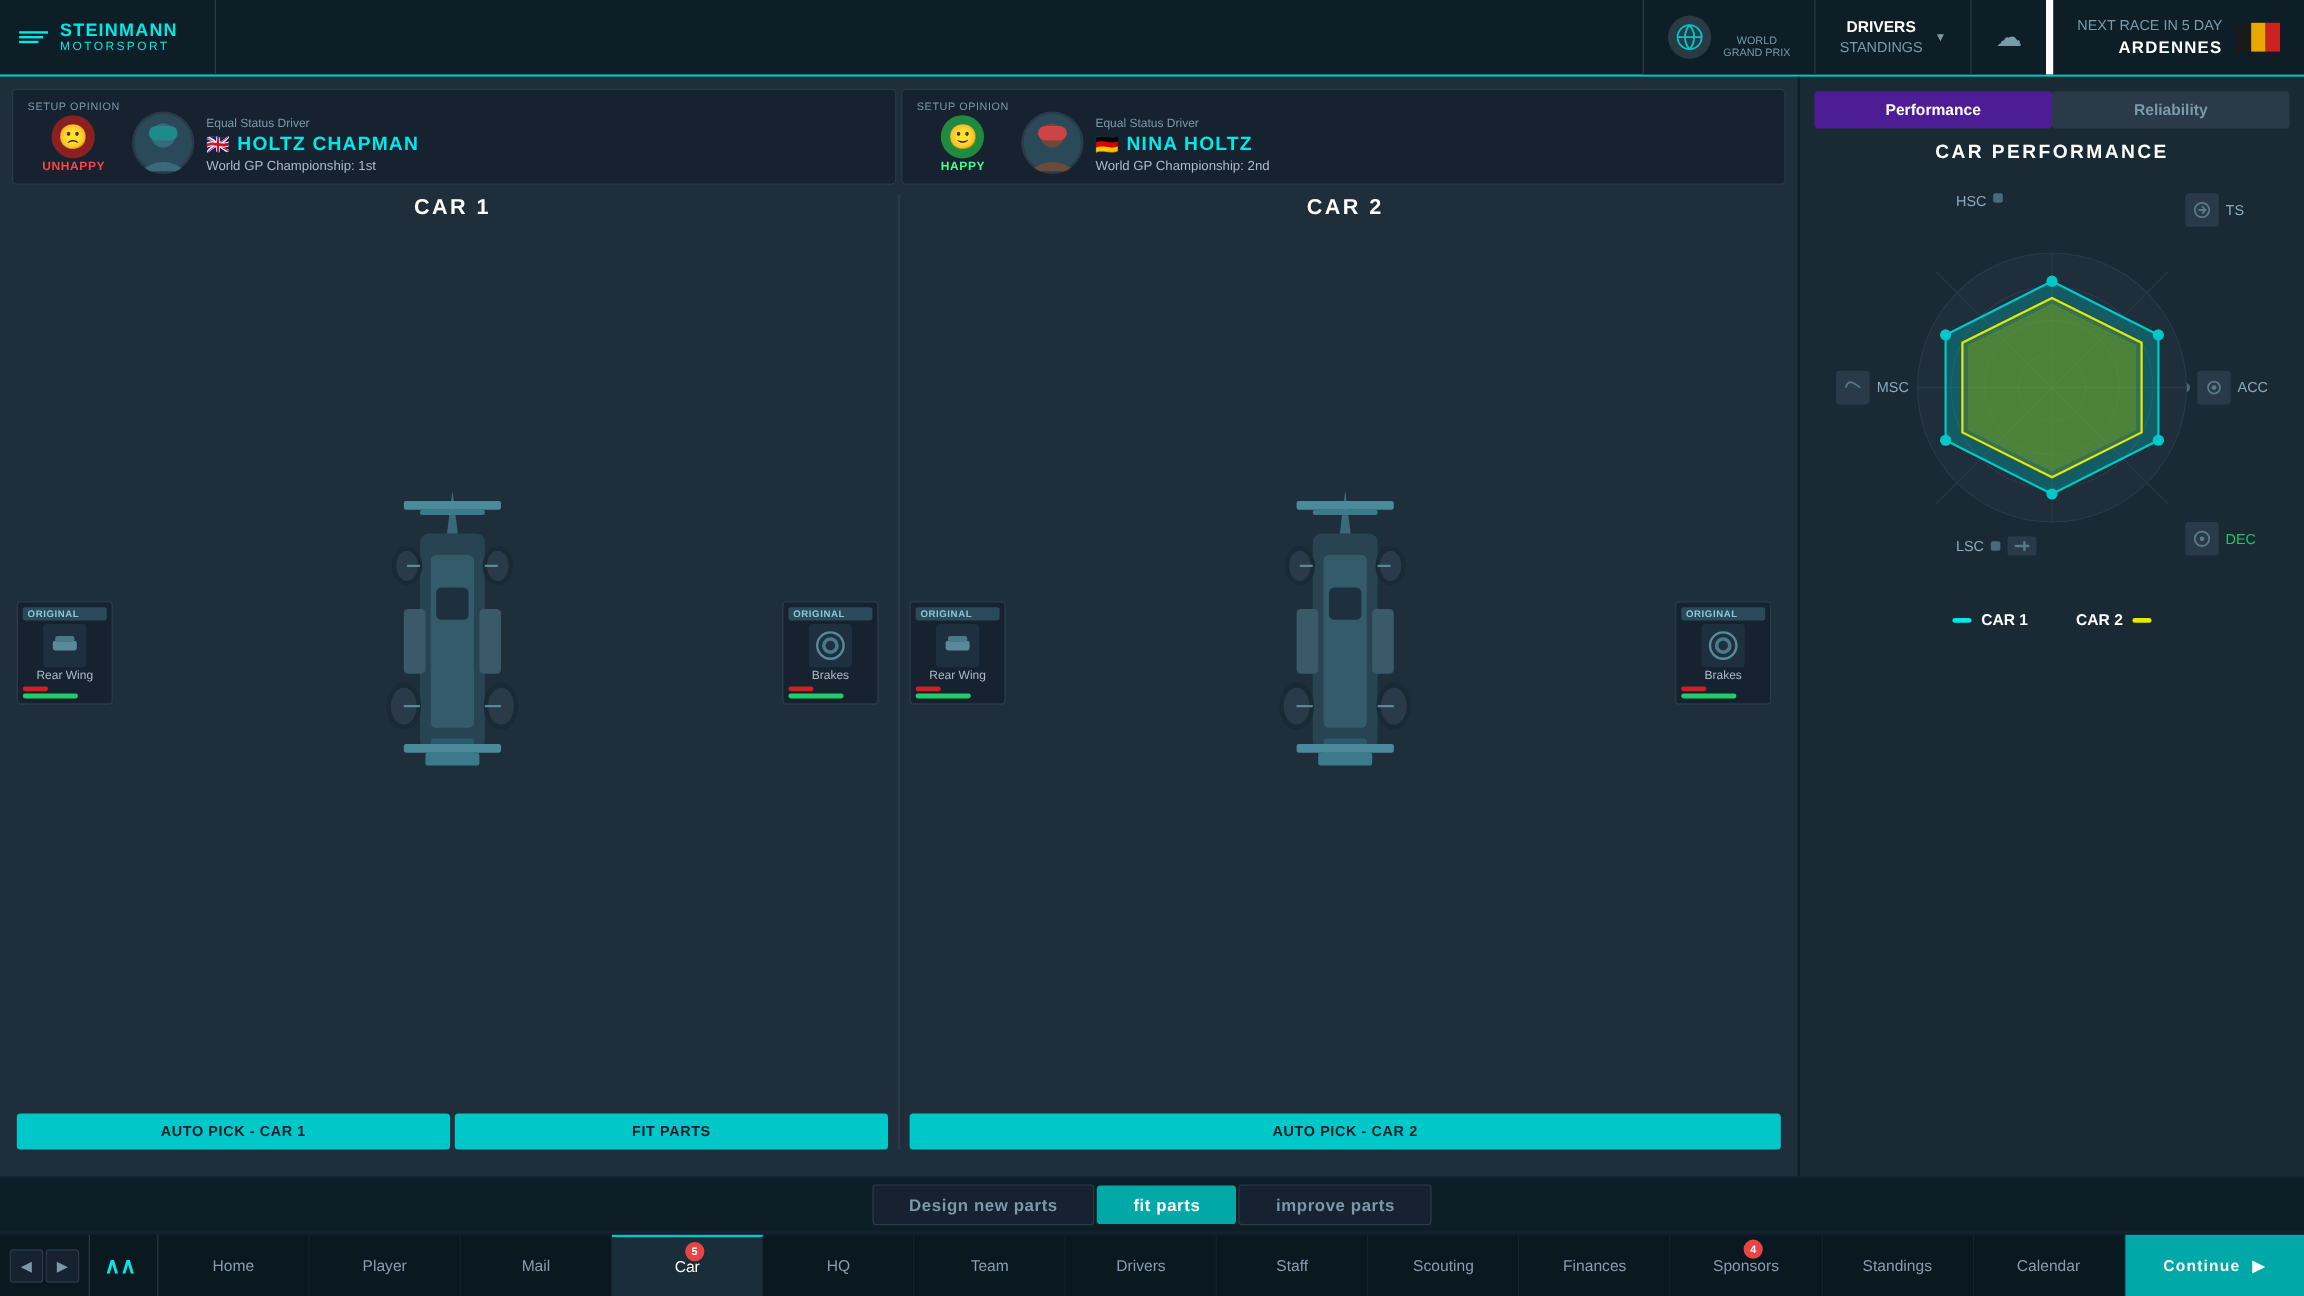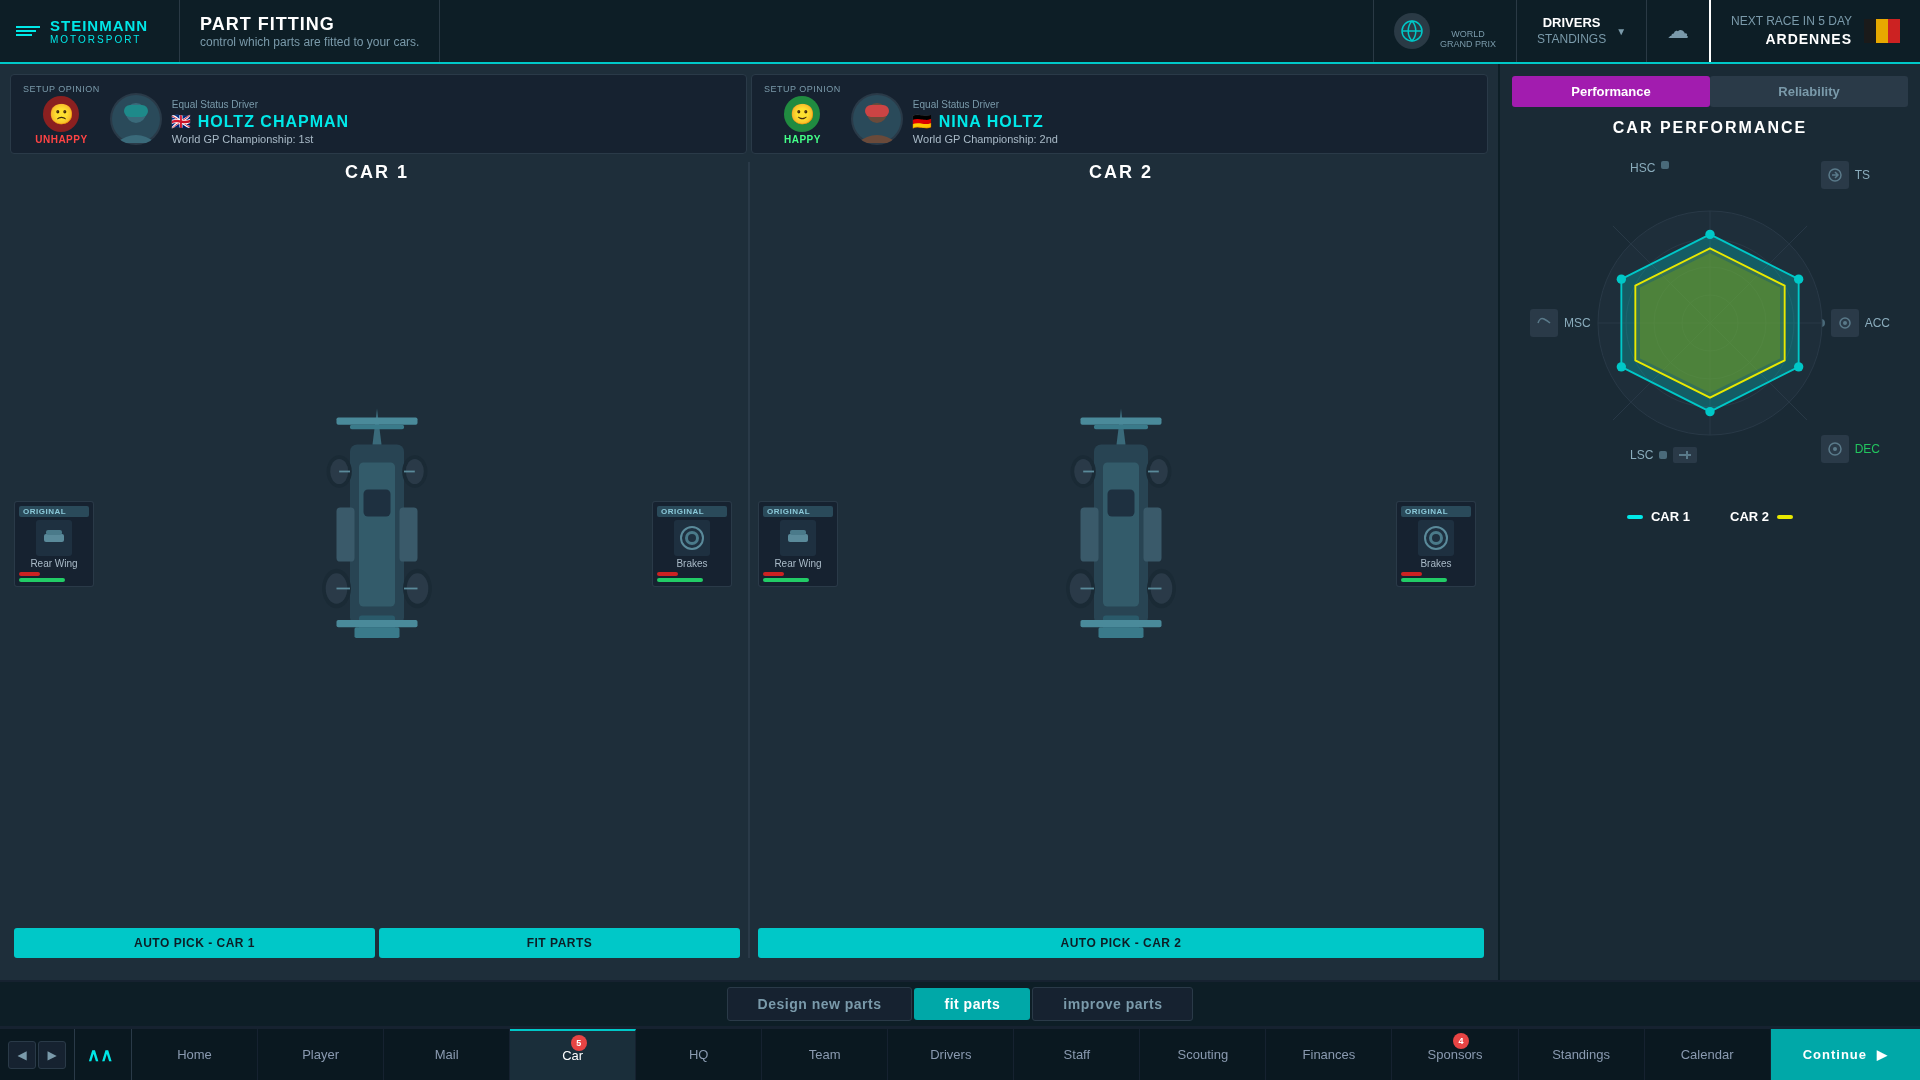--- a/index.html
+++ b/index.html
@@ -87,21 +87,21 @@
     .dropdown-arrow {
       color: #7a9aaa;
       font-size: 10px;
     }
     .next-race-btn {
       height: 100%;
       padding: 0 20px;
       display: flex;
       align-items: center;
       gap: 12px;
-      border-left: 2px solid #ffffff;
+      border-left: 6px solid #ffffff;
       background: #0d1e26;
     }
     .next-race-text {
       font-size: 12px;
       color: #7a9aaa;
       text-align: right;
       line-height: 1.4;
     }
     .next-race-text strong {
       display: block;
@@ -313,21 +313,21 @@
     .perf-tab {
       flex: 1;
       padding: 8px;
       text-align: center;
       font-size: 13px;
       font-weight: bold;
       cursor: pointer;
       border-radius: 3px;
     }
     .perf-tab.active {
-      background: #a21caf;
+      background: #4c1d95;
       color: #fff;
     }
     .perf-tab.inactive {
       background: #2a3a48;
       color: #7a9aaa;
     }
     .perf-title {
       text-align: center;
       font-size: 16px;
       font-weight: bold;
@@ -510,24 +510,20 @@
   <div class="topbar-logo">
     <div style="display:flex;flex-direction:column;gap:2px;">
       <div style="height:2px;width:24px;background:#00e8e8;"></div>
       <div style="height:2px;width:20px;background:#00e8e8;"></div>
       <div style="height:2px;width:16px;background:#00e8e8;"></div>
     </div>
     <div>
       <div style="color:#00e8e8;font-size:15px;font-weight:900;letter-spacing:1px;">STEINMANN</div>
       <div style="color:#00e8e8;font-size:10px;letter-spacing:2px;">MOTORSPORT</div>
     </div>
-  </div>
-  <div class="topbar-title">
-    <h1>PART FITTING</h1>
-    <p>control which parts are fitted to your cars.</p>
   </div>
   <div class="topbar-spacer"></div>
   <div class="topbar-right">
     <div class="topbar-btn">
       <div class="topbar-btn-icon">
         <svg width="24" height="24" viewBox="0 0 24 24" fill="none">
           <circle cx="12" cy="12" r="10" stroke="#00c8c8" stroke-width="1.5"></circle>
           <path d="M2 12h20M12 2a15 15 0 0 1 0 20M12 2a15 15 0 0 0 0 20" stroke="#00c8c8" stroke-width="1.5"></path>
         </svg>
       </div>

